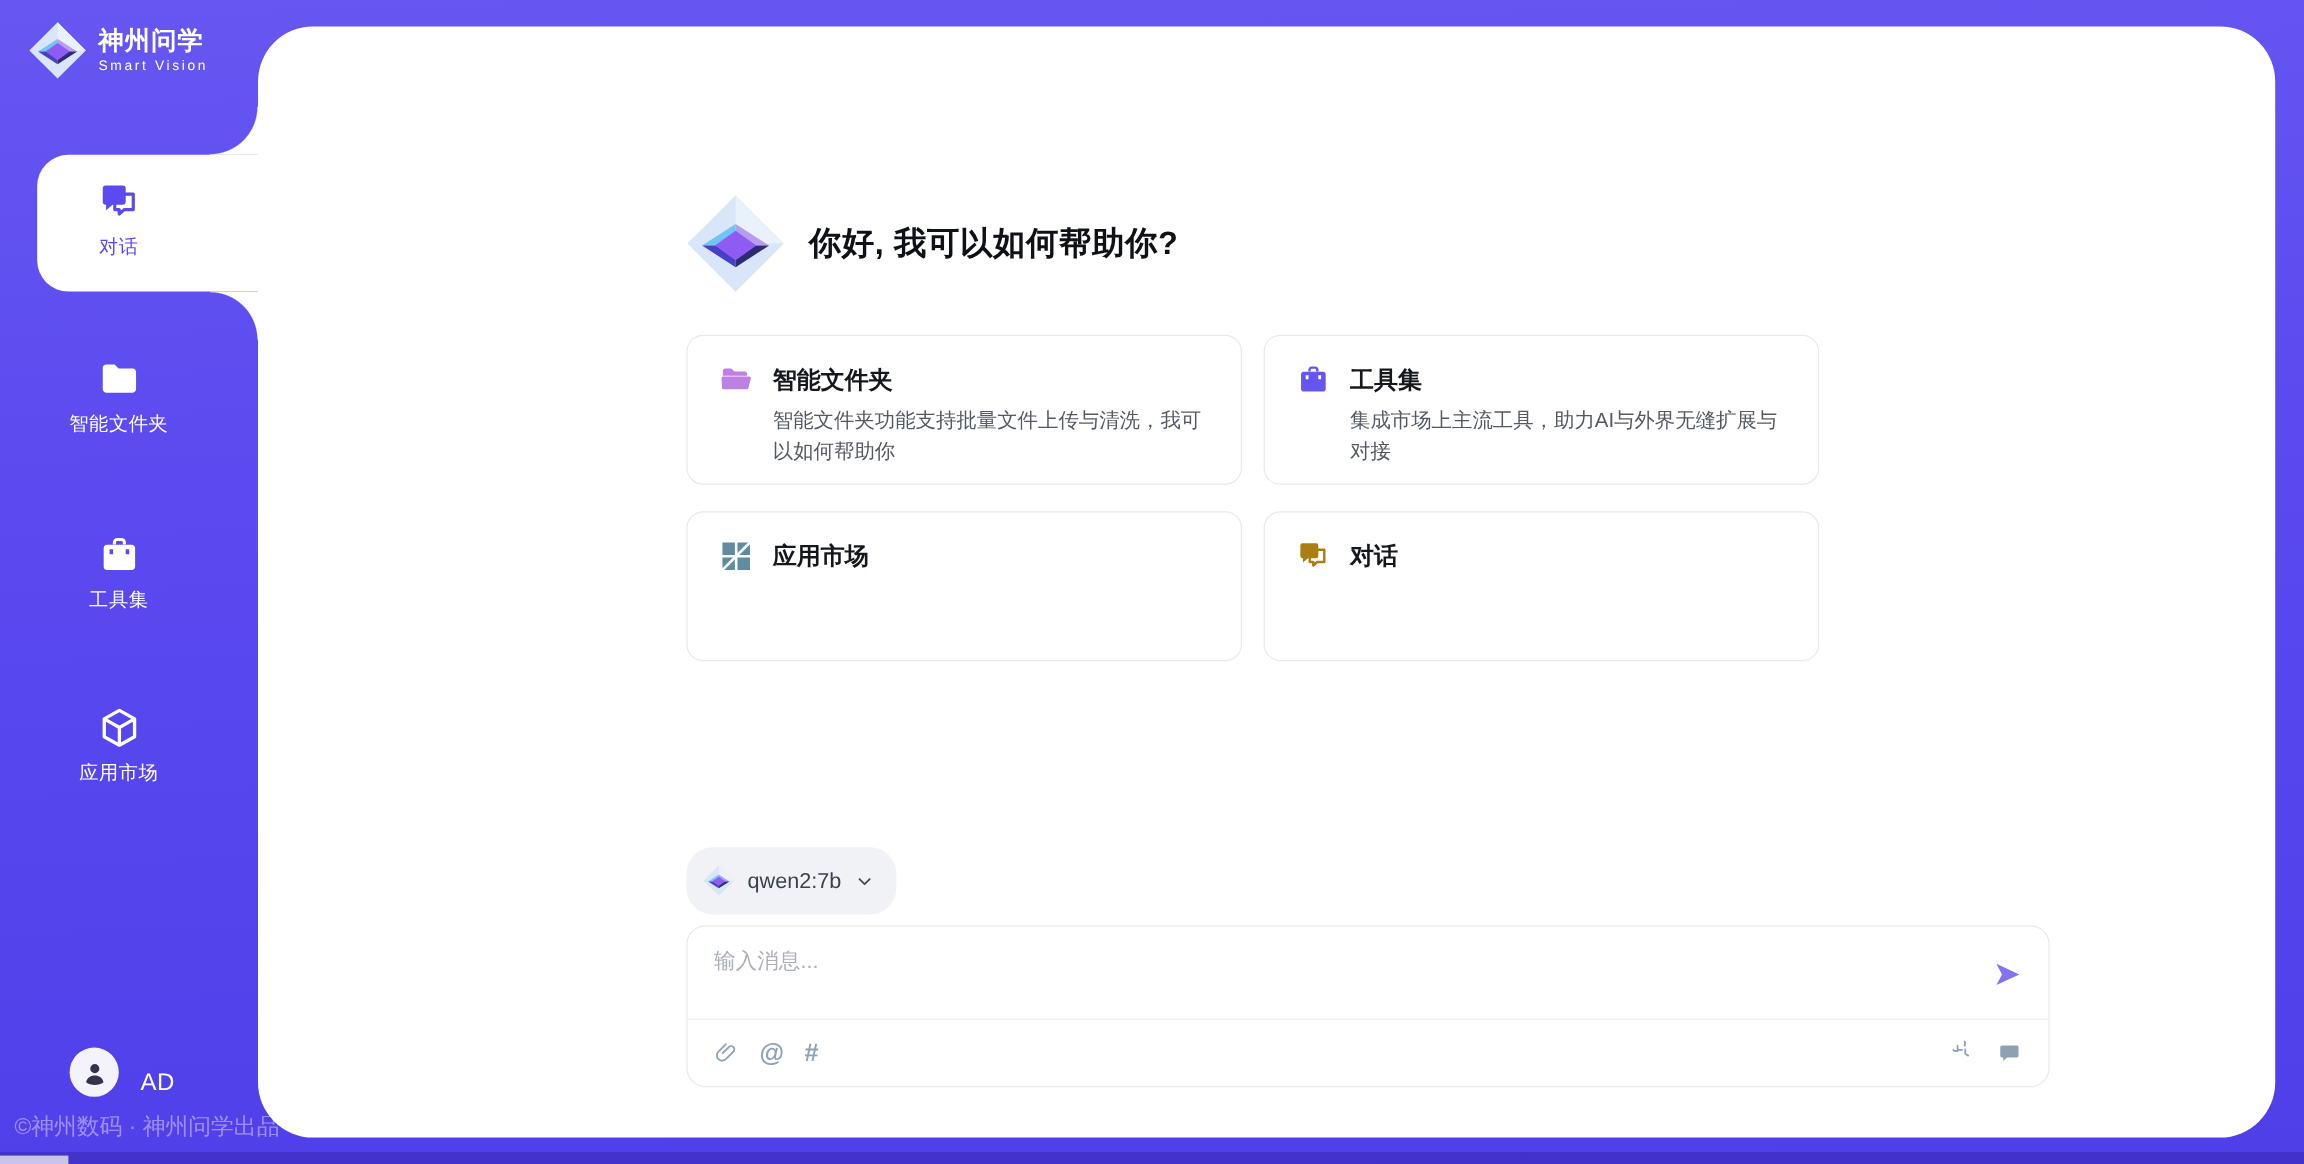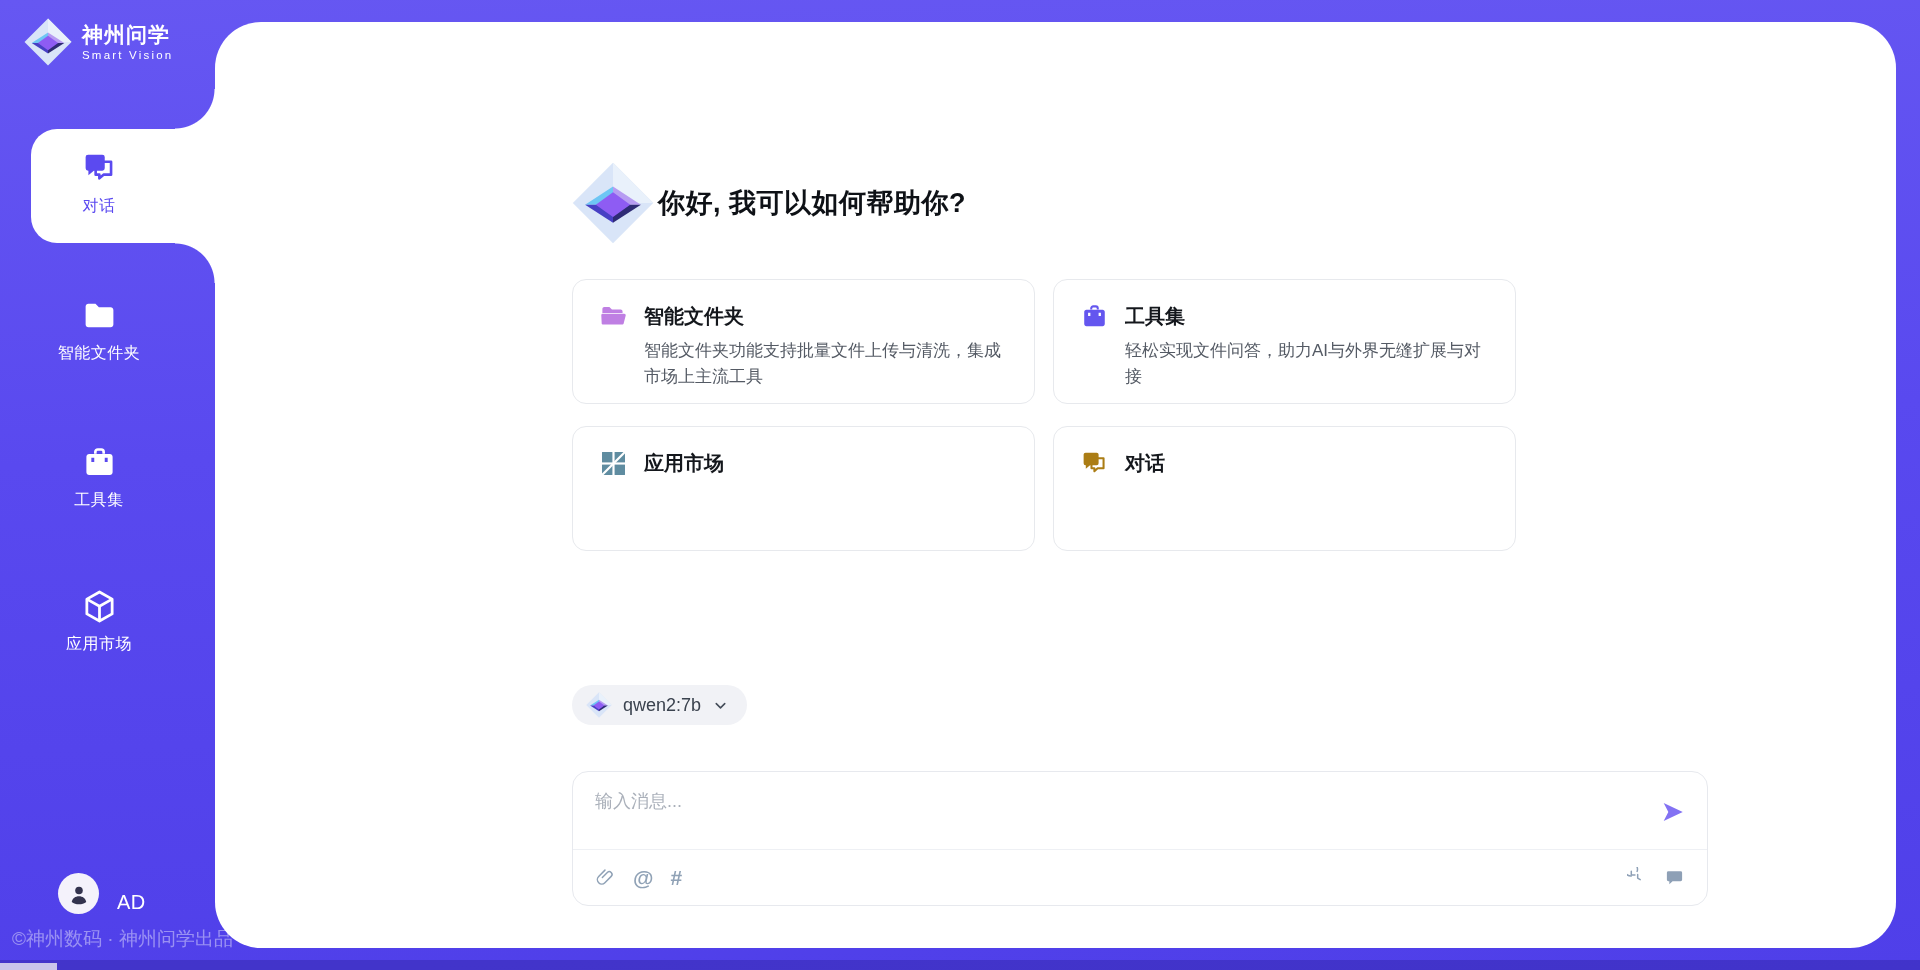--- a/index.html
+++ b/index.html
@@ -48,40 +48,40 @@
   .nav-item .nav-label { font-size:16px; letter-spacing:.5px; }
   .nav-item.active { color:#5b4af0; }
 
   .user-row { position:absolute; left:58px; top:873px; display:flex; align-items:flex-end; gap:18px; }
   .avatar { width:41px; height:41px; border-radius:50%; background:#f4f2fb; display:flex; align-items:center; justify-content:center; }
   .avatar svg { width:26px; height:26px; }
   .user-name { color:#fff; font-size:20px; letter-spacing:.5px; }
   .copyright { position:absolute; left:12px; top:926px; color:rgba(255,255,255,.42); font-size:19px; }
 
   
-  .greeting { position:absolute; left:357px; top:140px; display:flex; align-items:center; gap:4px; }
+  .greeting { position:absolute; left:357px; top:140px; display:flex; align-items:center; gap:20px; }
   .greeting .gem { width:82px; height:82px; }
   .greeting-text { font-size:27px; font-weight:bold; color:#0e1116; letter-spacing:.5px; }
 
   .cards {
     position:absolute; left:357px; top:257px; width:946px;
     display:grid; grid-template-columns:463px 463px; grid-auto-rows:125px; gap:22px 18px;
   }
   .card {
     background:#fff; border:1px solid #e7e9ed; border-radius:14px;
     padding:22px 26px 0 26px; cursor:pointer;
   }
   .card-head { display:flex; align-items:center; gap:16px; }
   .card-ico { width:29px; height:29px; }
   .card-title { font-size:20px; font-weight:bold; color:#14171c; }
   .card-desc { margin-left:45px; margin-top:7px; font-size:17px; line-height:1.5; color:#545a64; }
 
   
   .model-pill {
-    position:absolute; left:357px; top:663px; height:40px;
+    position:absolute; left:357px; top:684px; height:56px;
     display:inline-flex; align-items:center; gap:11px;
     background:#f1f2f6; border-radius:22px; padding:0 18px 0 14px; cursor:pointer;
   }
   .model-pill .gem { width:26px; height:26px; }
   .model-name { font-size:18px; color:#3a424e; }
   .model-chevron { width:17px; height:17px; color:#454d59; }
 
   .composer {
     position:absolute; left:357px; top:749px; width:1136px; height:135px;
     background:#fff; border:1.5px solid #e7e9ee; border-radius:16px;
@@ -244,31 +244,31 @@
 
   <div class="cards">
 
     <div class="card">
       <div class="card-head">
         <svg class="card-ico" style="color: rgb(191, 127, 227);">
             <use href="#i-folder-open"></use>
           </svg>
         <span class="card-title">智能文件夹</span>
       </div>
-      <div class="card-desc">智能文件夹功能支持批量文件上传与清洗，集成市场上主流工具</div>
+      <div class="card-desc">智能文件夹功能支持批量文件上传与清洗，我可以如何帮助你</div>
     </div>
 
     <div class="card">
       <div class="card-head">
         <svg class="card-ico" style="color: rgb(100, 86, 239);">
             <use href="#i-toolbox"></use>
           </svg>
         <span class="card-title">工具集</span>
       </div>
-      <div class="card-desc">轻松实现文件问答，助力AI与外界无缝扩展与对接</div>
+      <div class="card-desc">集成市场上主流工具，助力AI与外界无缝扩展与对接</div>
     </div>
 
     <div class="card">
       <div class="card-head">
         <svg class="card-ico" style="color: rgb(95, 140, 160);">
             <use href="#i-grid"></use>
           </svg>
         <span class="card-title">应用市场</span>
       </div>
     </div>

